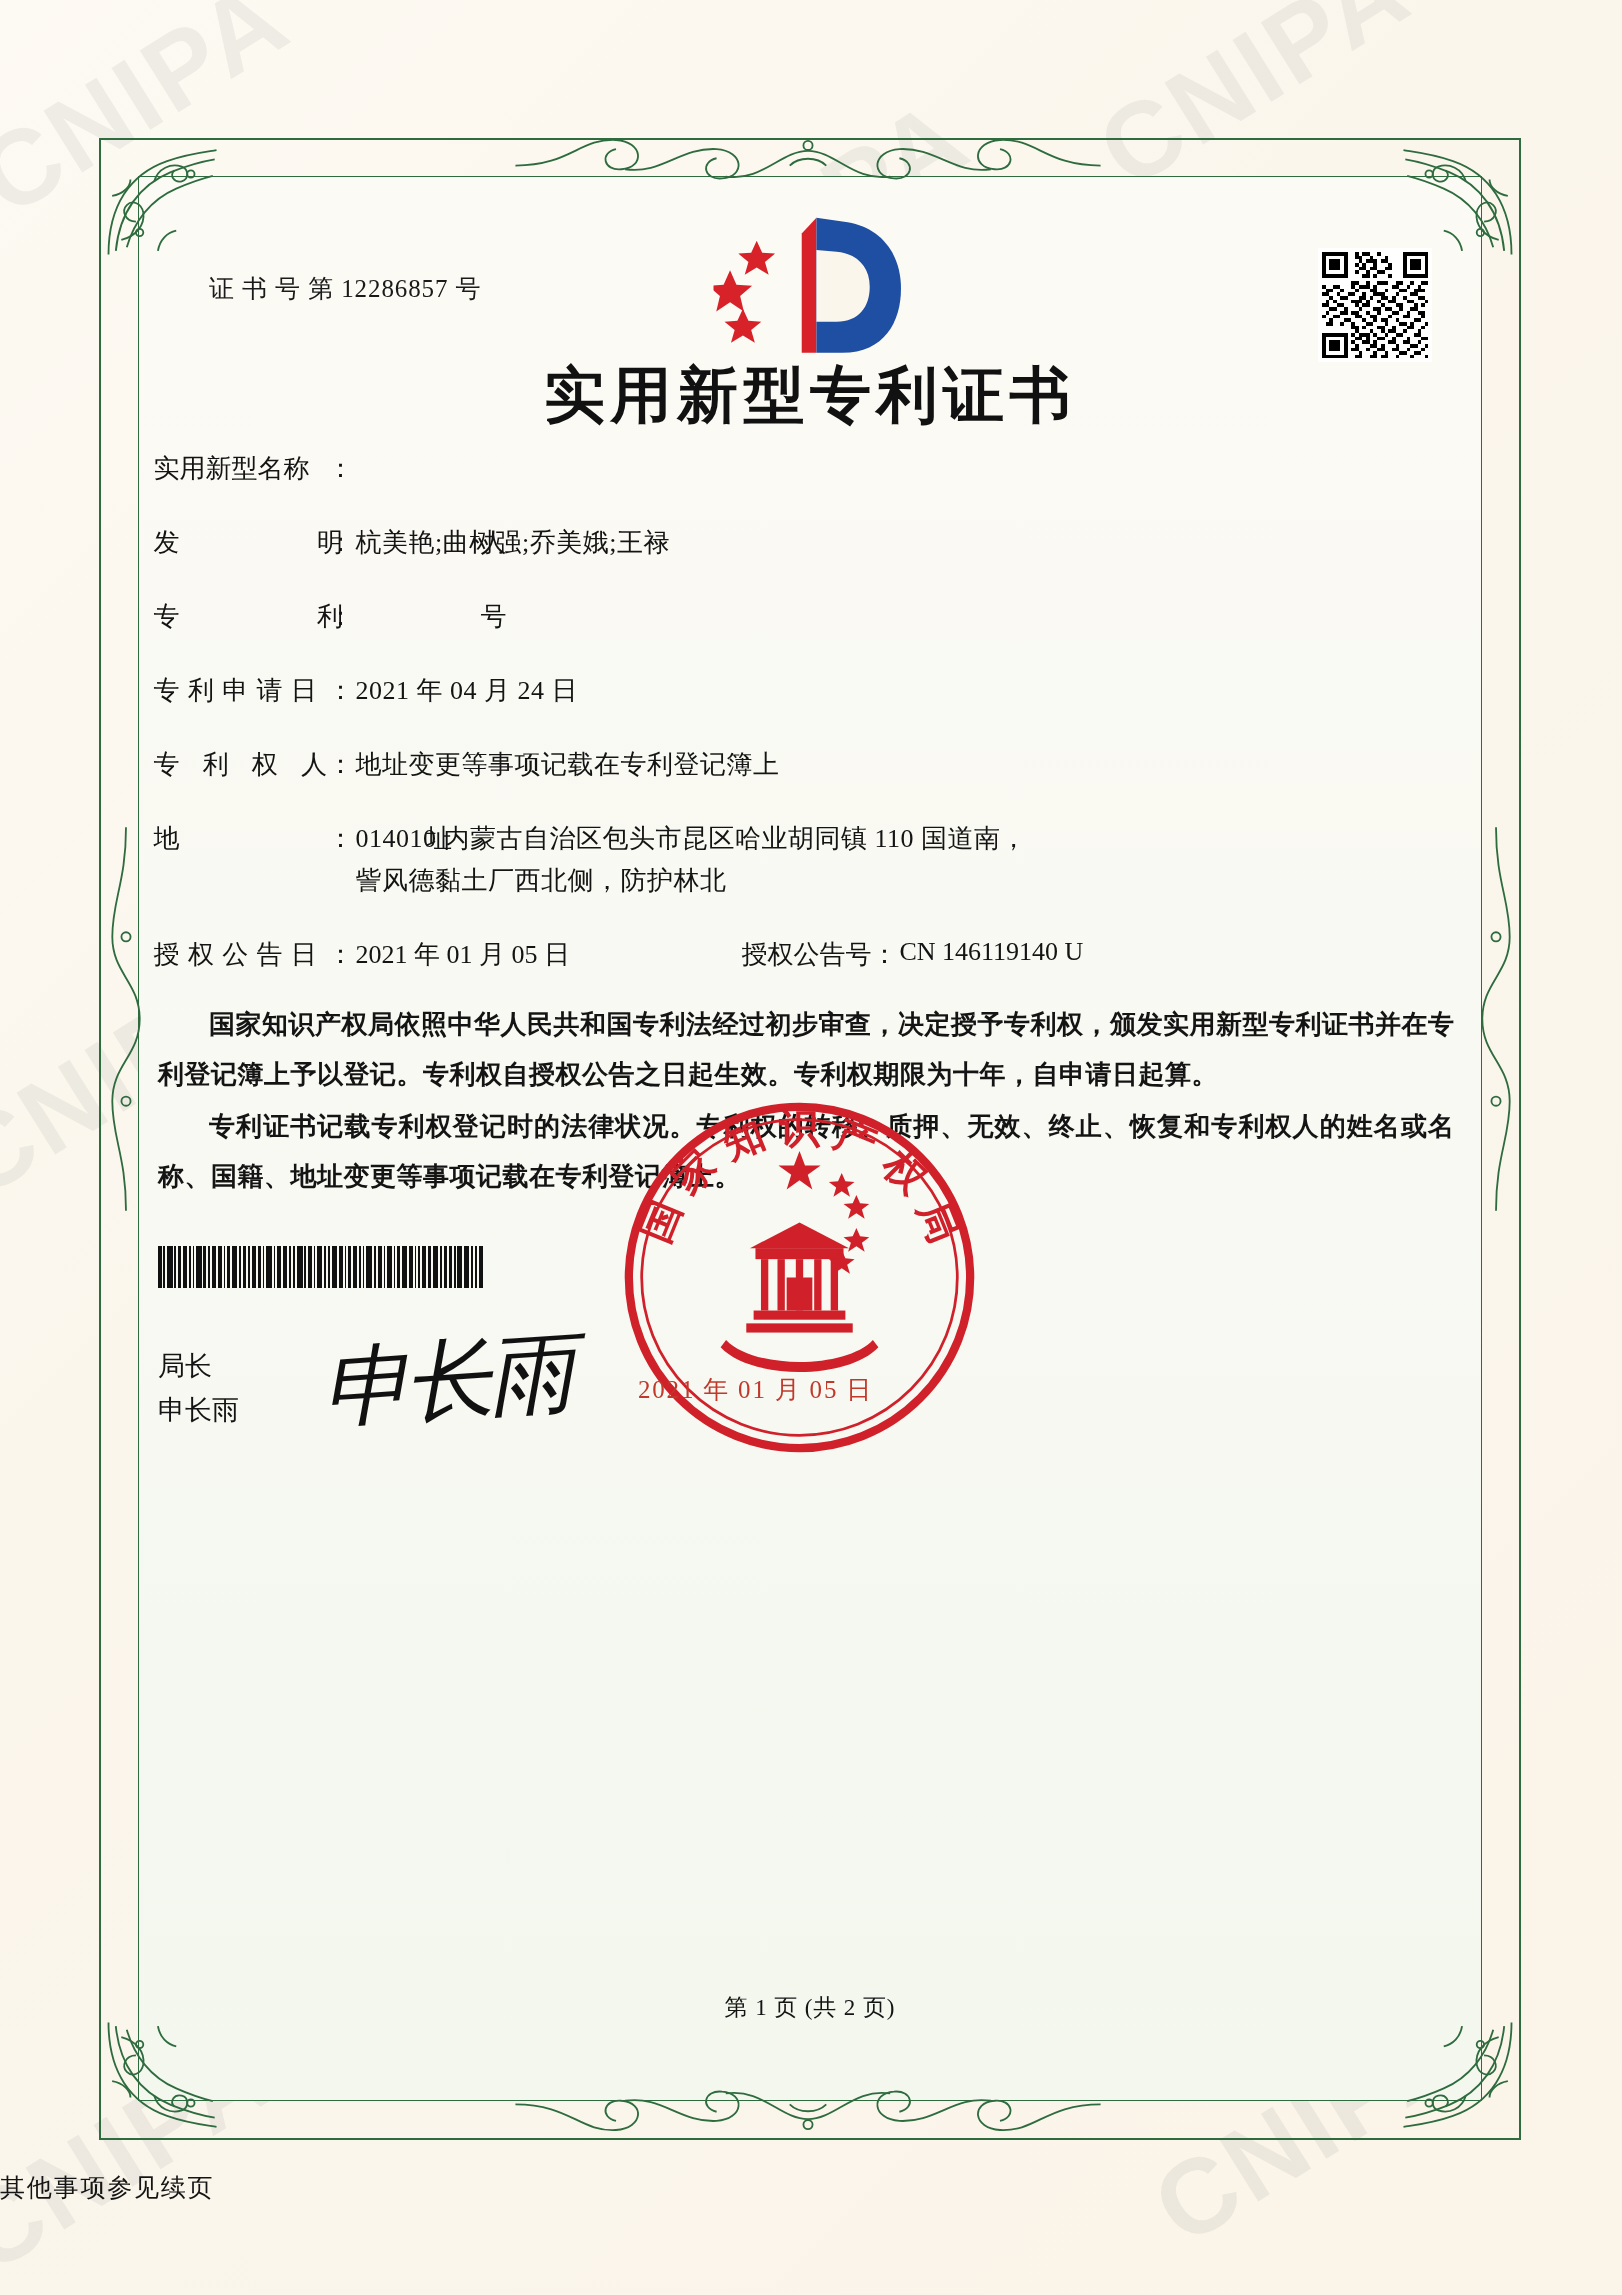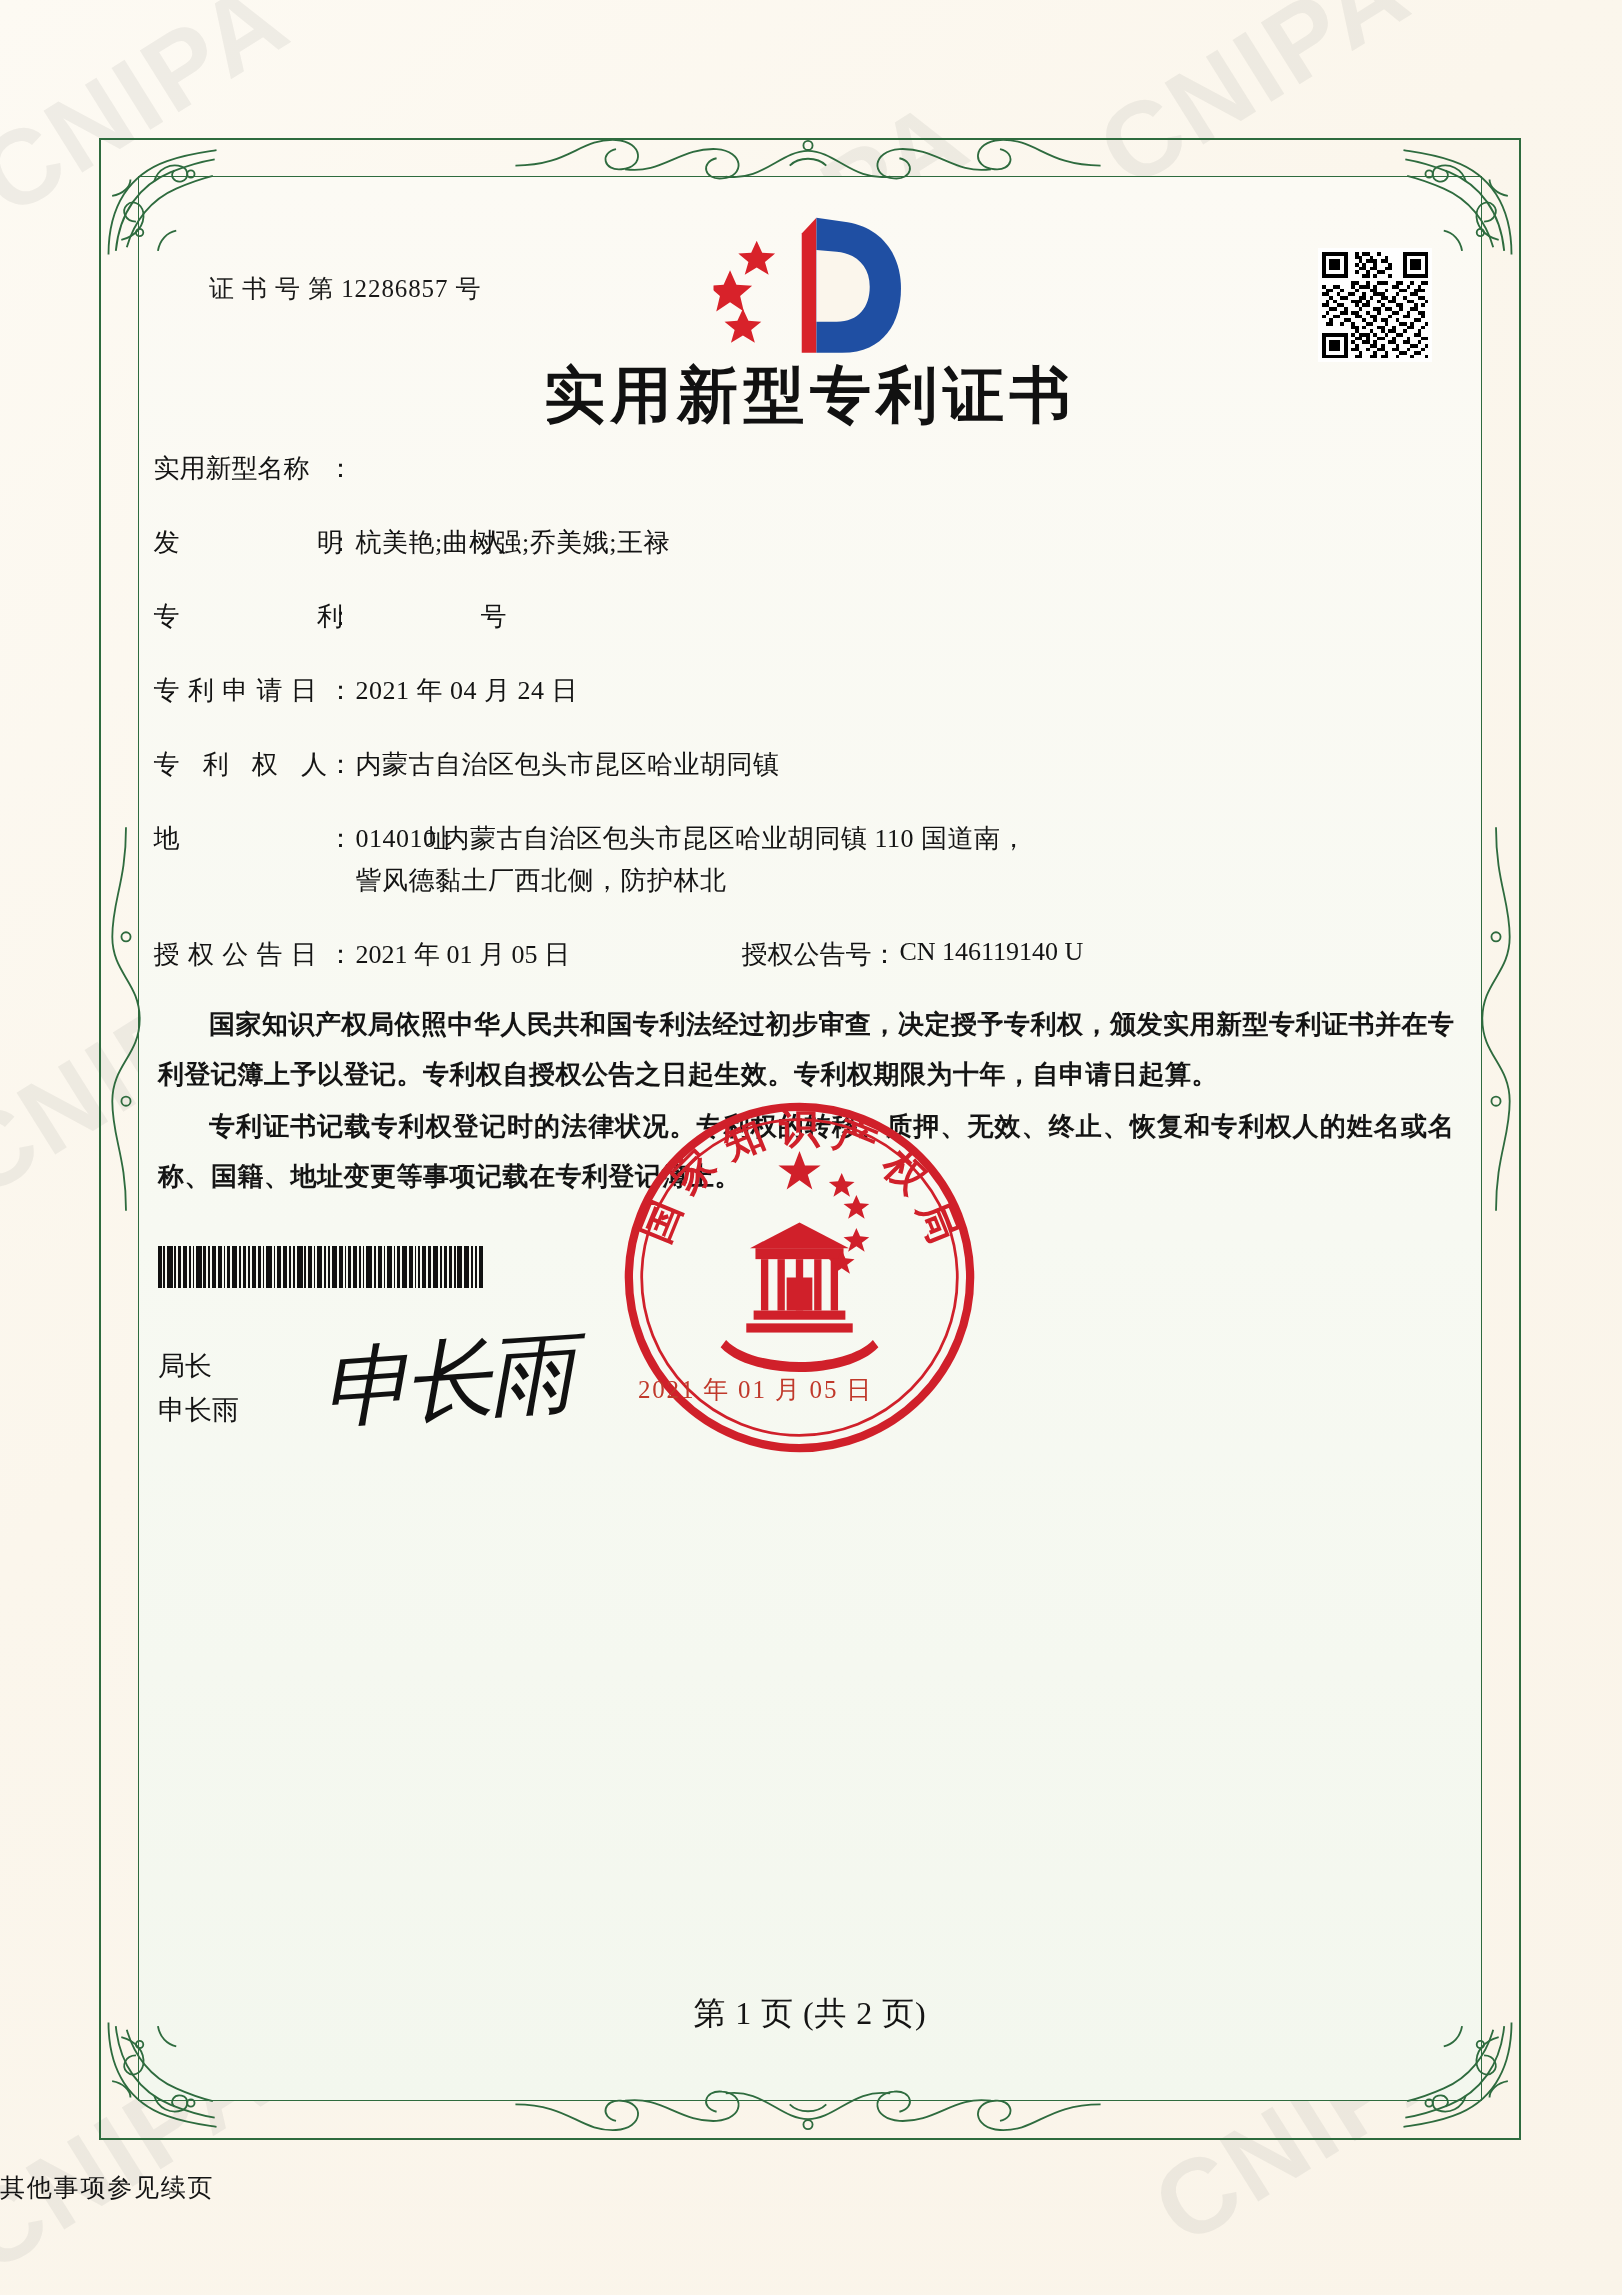--- a/index.html
+++ b/index.html
@@ -241,21 +241,21 @@
     font-size: 25px;
     color: #c0392b;
     letter-spacing: 1.8px;
     font-family: "Liberation Serif", serif;
   }
 
   .page-no {
     position: absolute;
     left: 0; right: 0; top: 1816px;
     text-align: center;
-    font-size: 32px;
+    font-size: 23px;
     color: #141414;
     letter-spacing: 0.9px;
   }
 
   .footer-note {
     position: absolute;
     left: 0; right: 0; top: 2171px;
     font-size: 25px;
     color: #141414;
     letter-spacing: 1.8px;
@@ -596,21 +596,21 @@
 
       <div class="field-row">
         <span class="field-label lbl-sp4">专利申请日</span>
         <span class="field-colon">：</span>
         <span class="field-value">2021 年 04 月 24 日</span>
       </div>
 
       <div class="field-row">
         <span class="field-label lbl-sp4">专 利 权 人</span>
         <span class="field-colon">：</span>
-        <span class="field-value">内蒙古自治区包头市昆区哈业胡同镇</span>
+        <span class="field-value">地址变更等事项记载在专利登记簿上</span>
       </div>
 
       <div class="field-row">
         <span class="field-label lbl-sp3">地　　　　址</span>
         <span class="field-colon">：</span>
         <span class="field-value">
           <span>014010 内蒙古自治区包头市昆区哈业胡同镇 110 国道南，</span>
           <span class="l2">訾风德黏土厂西北侧，防护林北</span>
         </span>
       </div>

